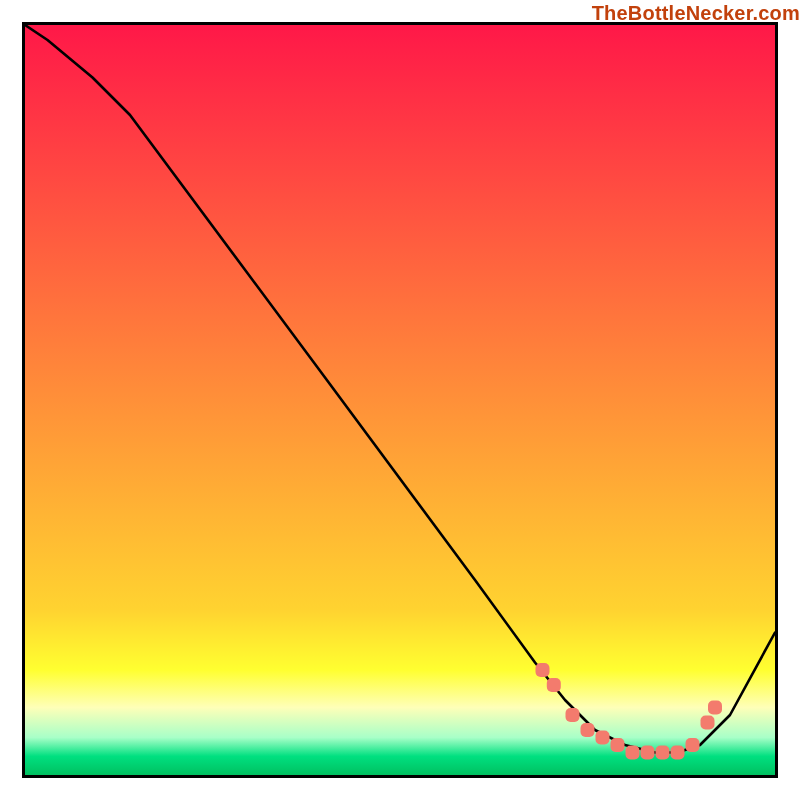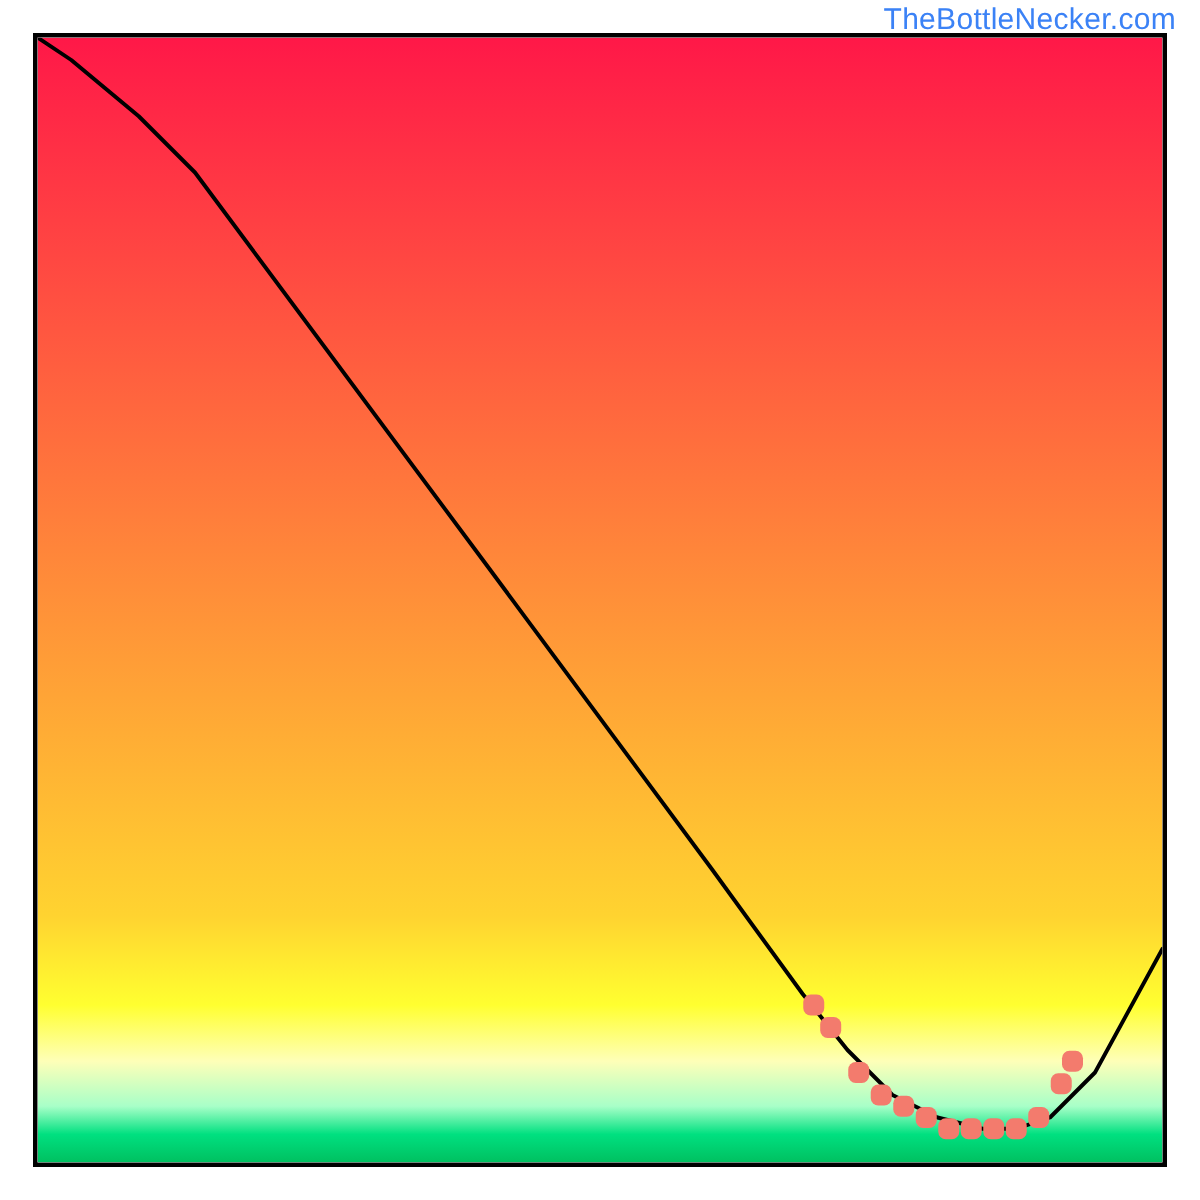--- a/index.html
+++ b/index.html
@@ -12,24 +12,24 @@
     font-family: Arial, Helvetica, sans-serif;
   }
   .root {
     position: relative;
     width: 800px;
     height: 800px;
   }
   .watermark {
     position: absolute;
     top: 2px;
-    right: 16px;
+    right: 0;
     font-size: 20px;
-    font-weight: 400;
-    color: #3b82f6;
+    font-weight: 700;
+    color: #c2410c;
     letter-spacing: 0.2px;
     z-index: 20;
   }
   .frame {
     position: absolute;
     left: 22px;
     top: 22px;
     width: 756px;
     height: 756px;
     box-sizing: border-box;

